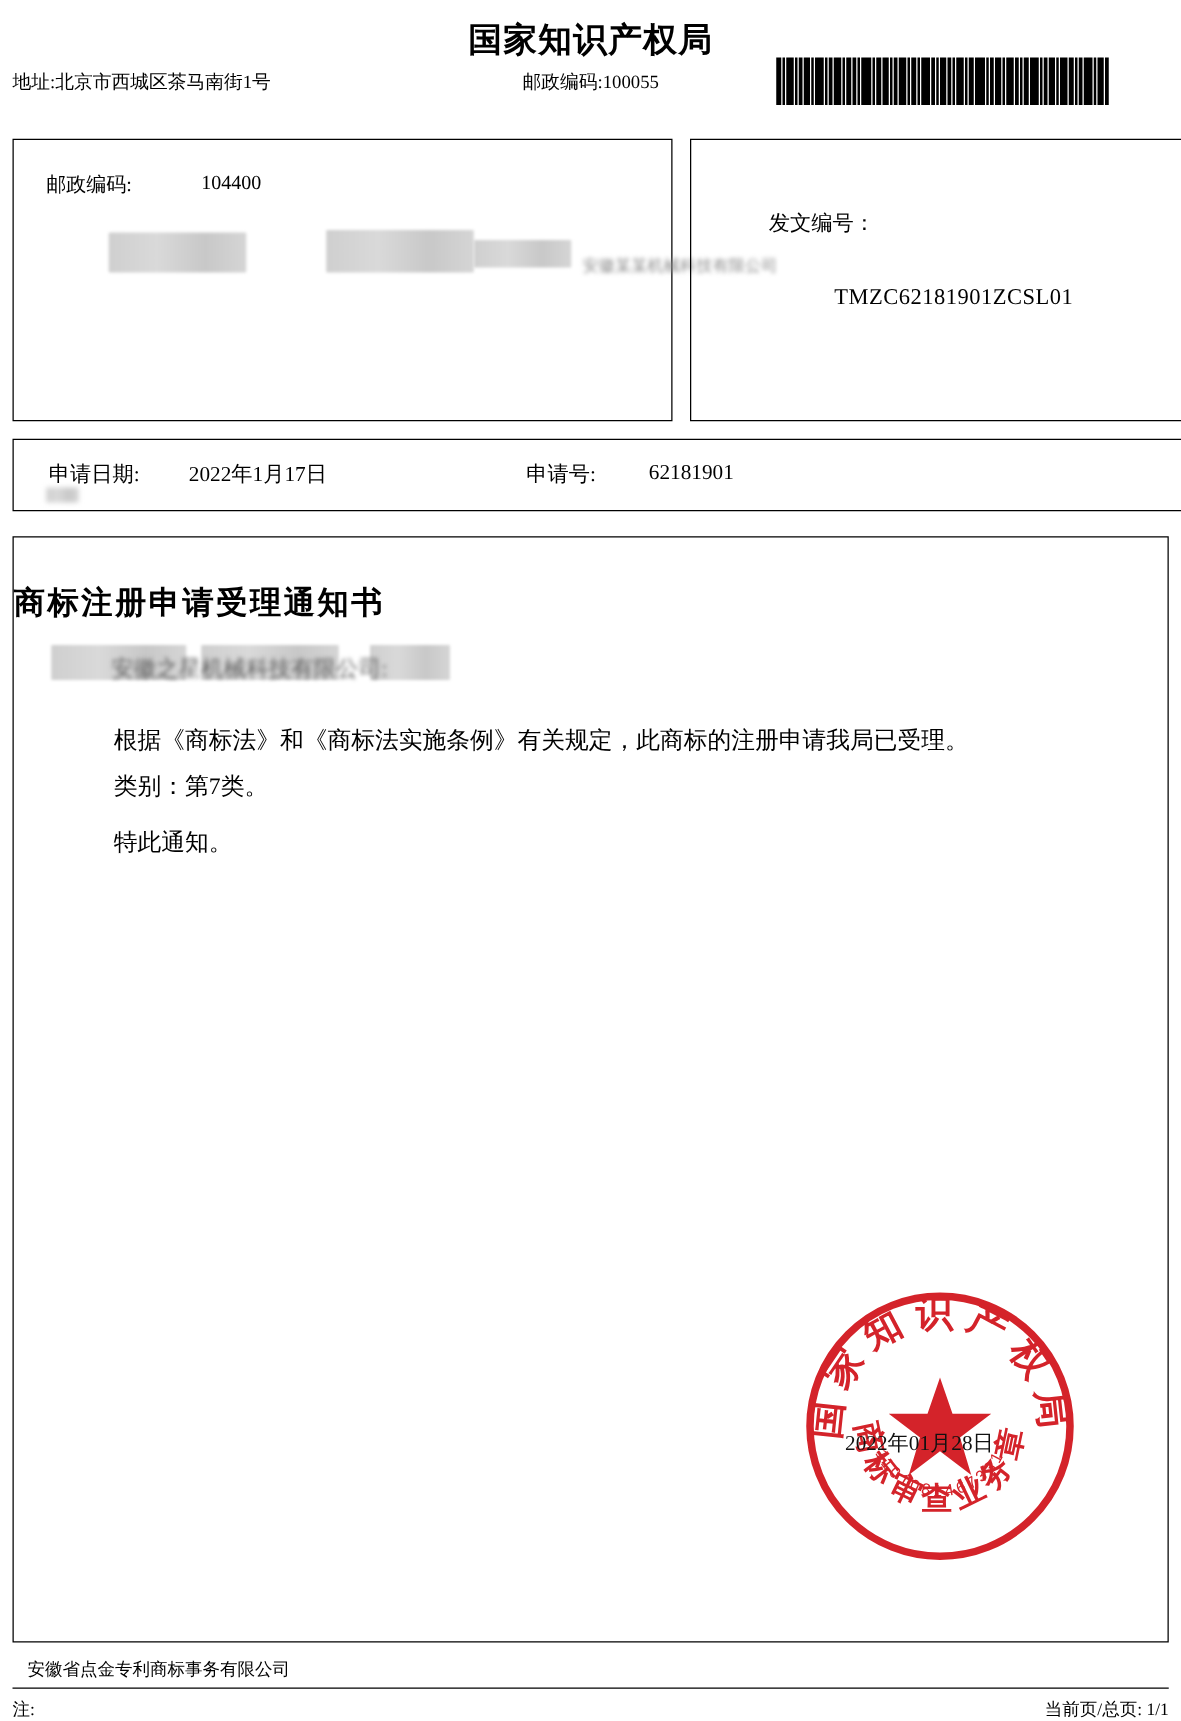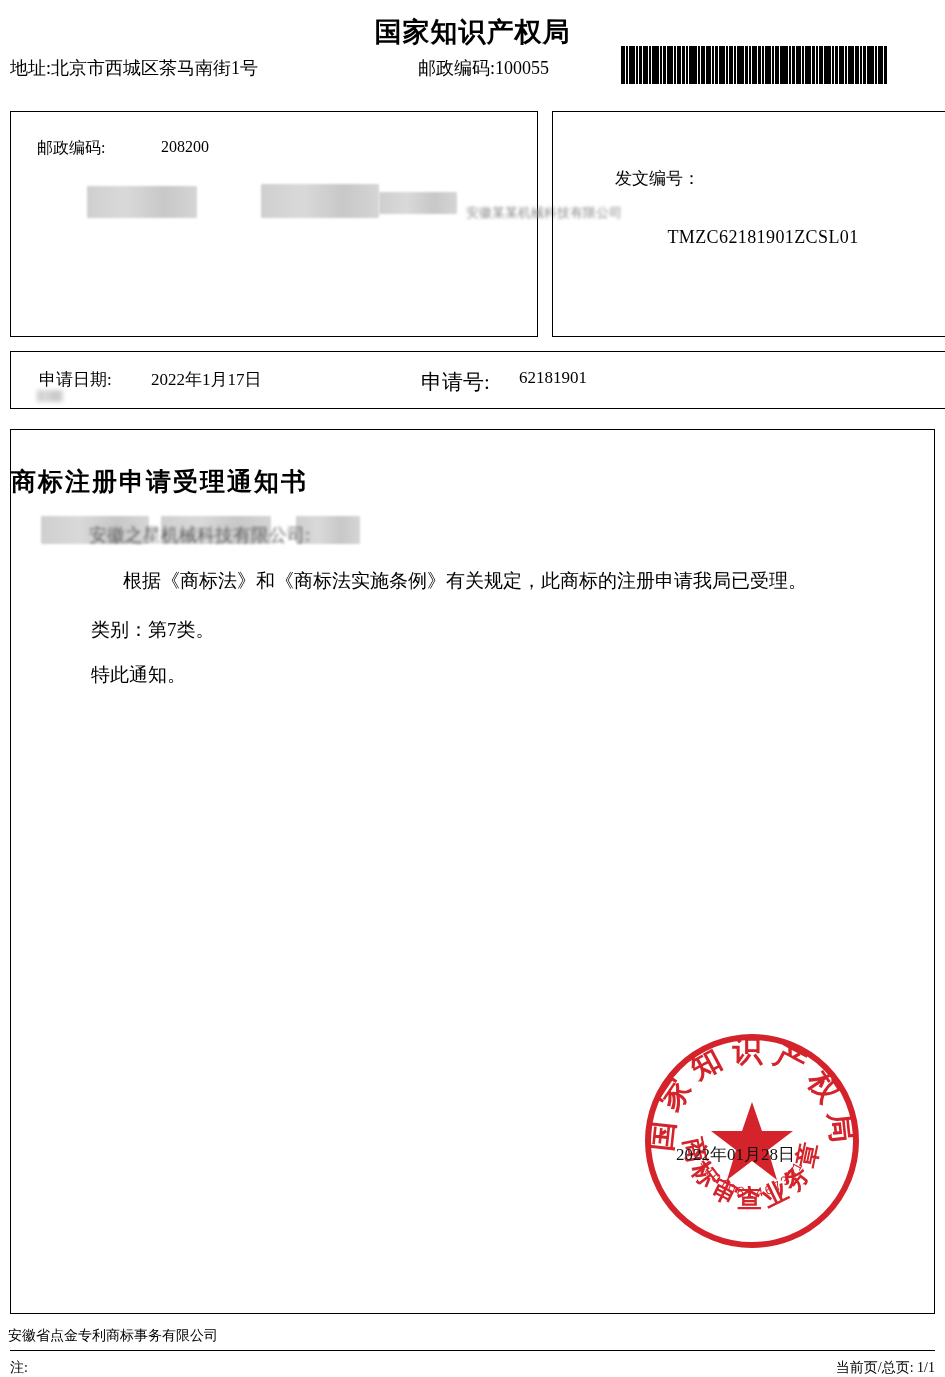--- a/index.html
+++ b/index.html
@@ -29,21 +29,21 @@
     font-size: 27px;
     font-weight: bold;
     letter-spacing: 1px;
     margin-top: 14px;
     margin-bottom: 4px;
     font-family: "Liberation Serif", "DejaVu Serif", serif;
   }
   .addr-row {
     position: relative;
     height: 26px;
-    font-size: 18px;
+    font-size: 15px;
   }
   .addr-left {
     position: absolute;
     left: 0px;
     top: 2px;
     white-space: nowrap;
   }
   .addr-zip {
     position: absolute;
     left: 408px;
@@ -133,21 +133,21 @@
     top: 115px;
     font-size: 18px;
     letter-spacing: 0.4px;
     width: 100%;
     text-align: center;
     left: 0;
   }
 
   .app-date-label { position: absolute; left: 28px; top: 16px; font-size: 17px; }
   .app-date-value { position: absolute; left: 140px; top: 16px; font-size: 17px; }
-  .app-no-label   { position: absolute; left: 410px; top: 16px; font-size: 21px; }
+  .app-no-label   { position: absolute; left: 410px; top: 16px; font-size: 17px; }
   .app-no-value   { position: absolute; left: 508px; top: 16px; font-size: 17px; }
 
   
   .doc-title {
     position: absolute;
     top: 35px;
     left: 0;
     width: 100%;
     text-align: left;
     font-size: 25px;
@@ -172,21 +172,21 @@
   .addressee-mask3 {
     left: 285px; top: 86px; width: 64px; height: 28px;
   }
   .para {
     position: absolute;
     left: 80px;
     font-size: 19px;
     line-height: 1.6;
     white-space: nowrap;
   }
-  .p1 { top: 136px; margin-left: 32px; }
+  .p1 { top: 148px; }
   .p2 { top: 185px; }
   .p3 { top: 230px; }
 
   .mark-text {
     position: absolute;
     left: 112px;
     top: 655px;
     font-size: 36px;
     font-weight: bold;
     letter-spacing: 5px;
@@ -207,21 +207,21 @@
     left: 665px;
     top: 713px;
     font-size: 17px;
     color: #111;
     white-space: nowrap;
   }
 
   
   .agency {
     position: absolute;
-    left: 8px;
+    left: 22px;
     top: 1313px;
     font-size: 14px;
   }
   .footer-rule {
     position: absolute;
     left: 10px;
     top: 1336px;
     width: 925px;
     border-top: 1px solid #000;
   }
@@ -309,21 +309,21 @@
         <span class="bar" style="width:3px"></span>
       <span class="bar" style="width:7px"></span>
         <span class="bar" style="width:2px"></span>
       <span class="bar" style="width:5px"></span>
         <span class="bar" style="width:3px"></span>
     </span>
   </div>
 
   <div class="box addressee-box">
     <span class="zip-label">邮政编码:</span>
-    <span class="zip-value">208200</span>
+    <span class="zip-value">104400</span>
     <span class="redact" style="left:76px; top:74px; width:110px; height:32px;"></span>
     <span class="redact" style="left:250px; top:72px; width:118px; height:34px;"></span>
     <span class="redact" style="left:368px; top:80px; width:78px; height:22px;"></span>
     <span class="redact-text" style="left:455px; top:92px; font-size:13px;">安徽某某机械科技有限公司</span>
     <span class="redact" style="left:26px; top:278px; width:26px; height:12px; filter:blur(2px);"></span>
   </div>
 
   <div class="box docno-box">
     <span class="docno-label">发文编号：</span>
     <span class="docno-value">TMZC62181901ZCSL01</span>

